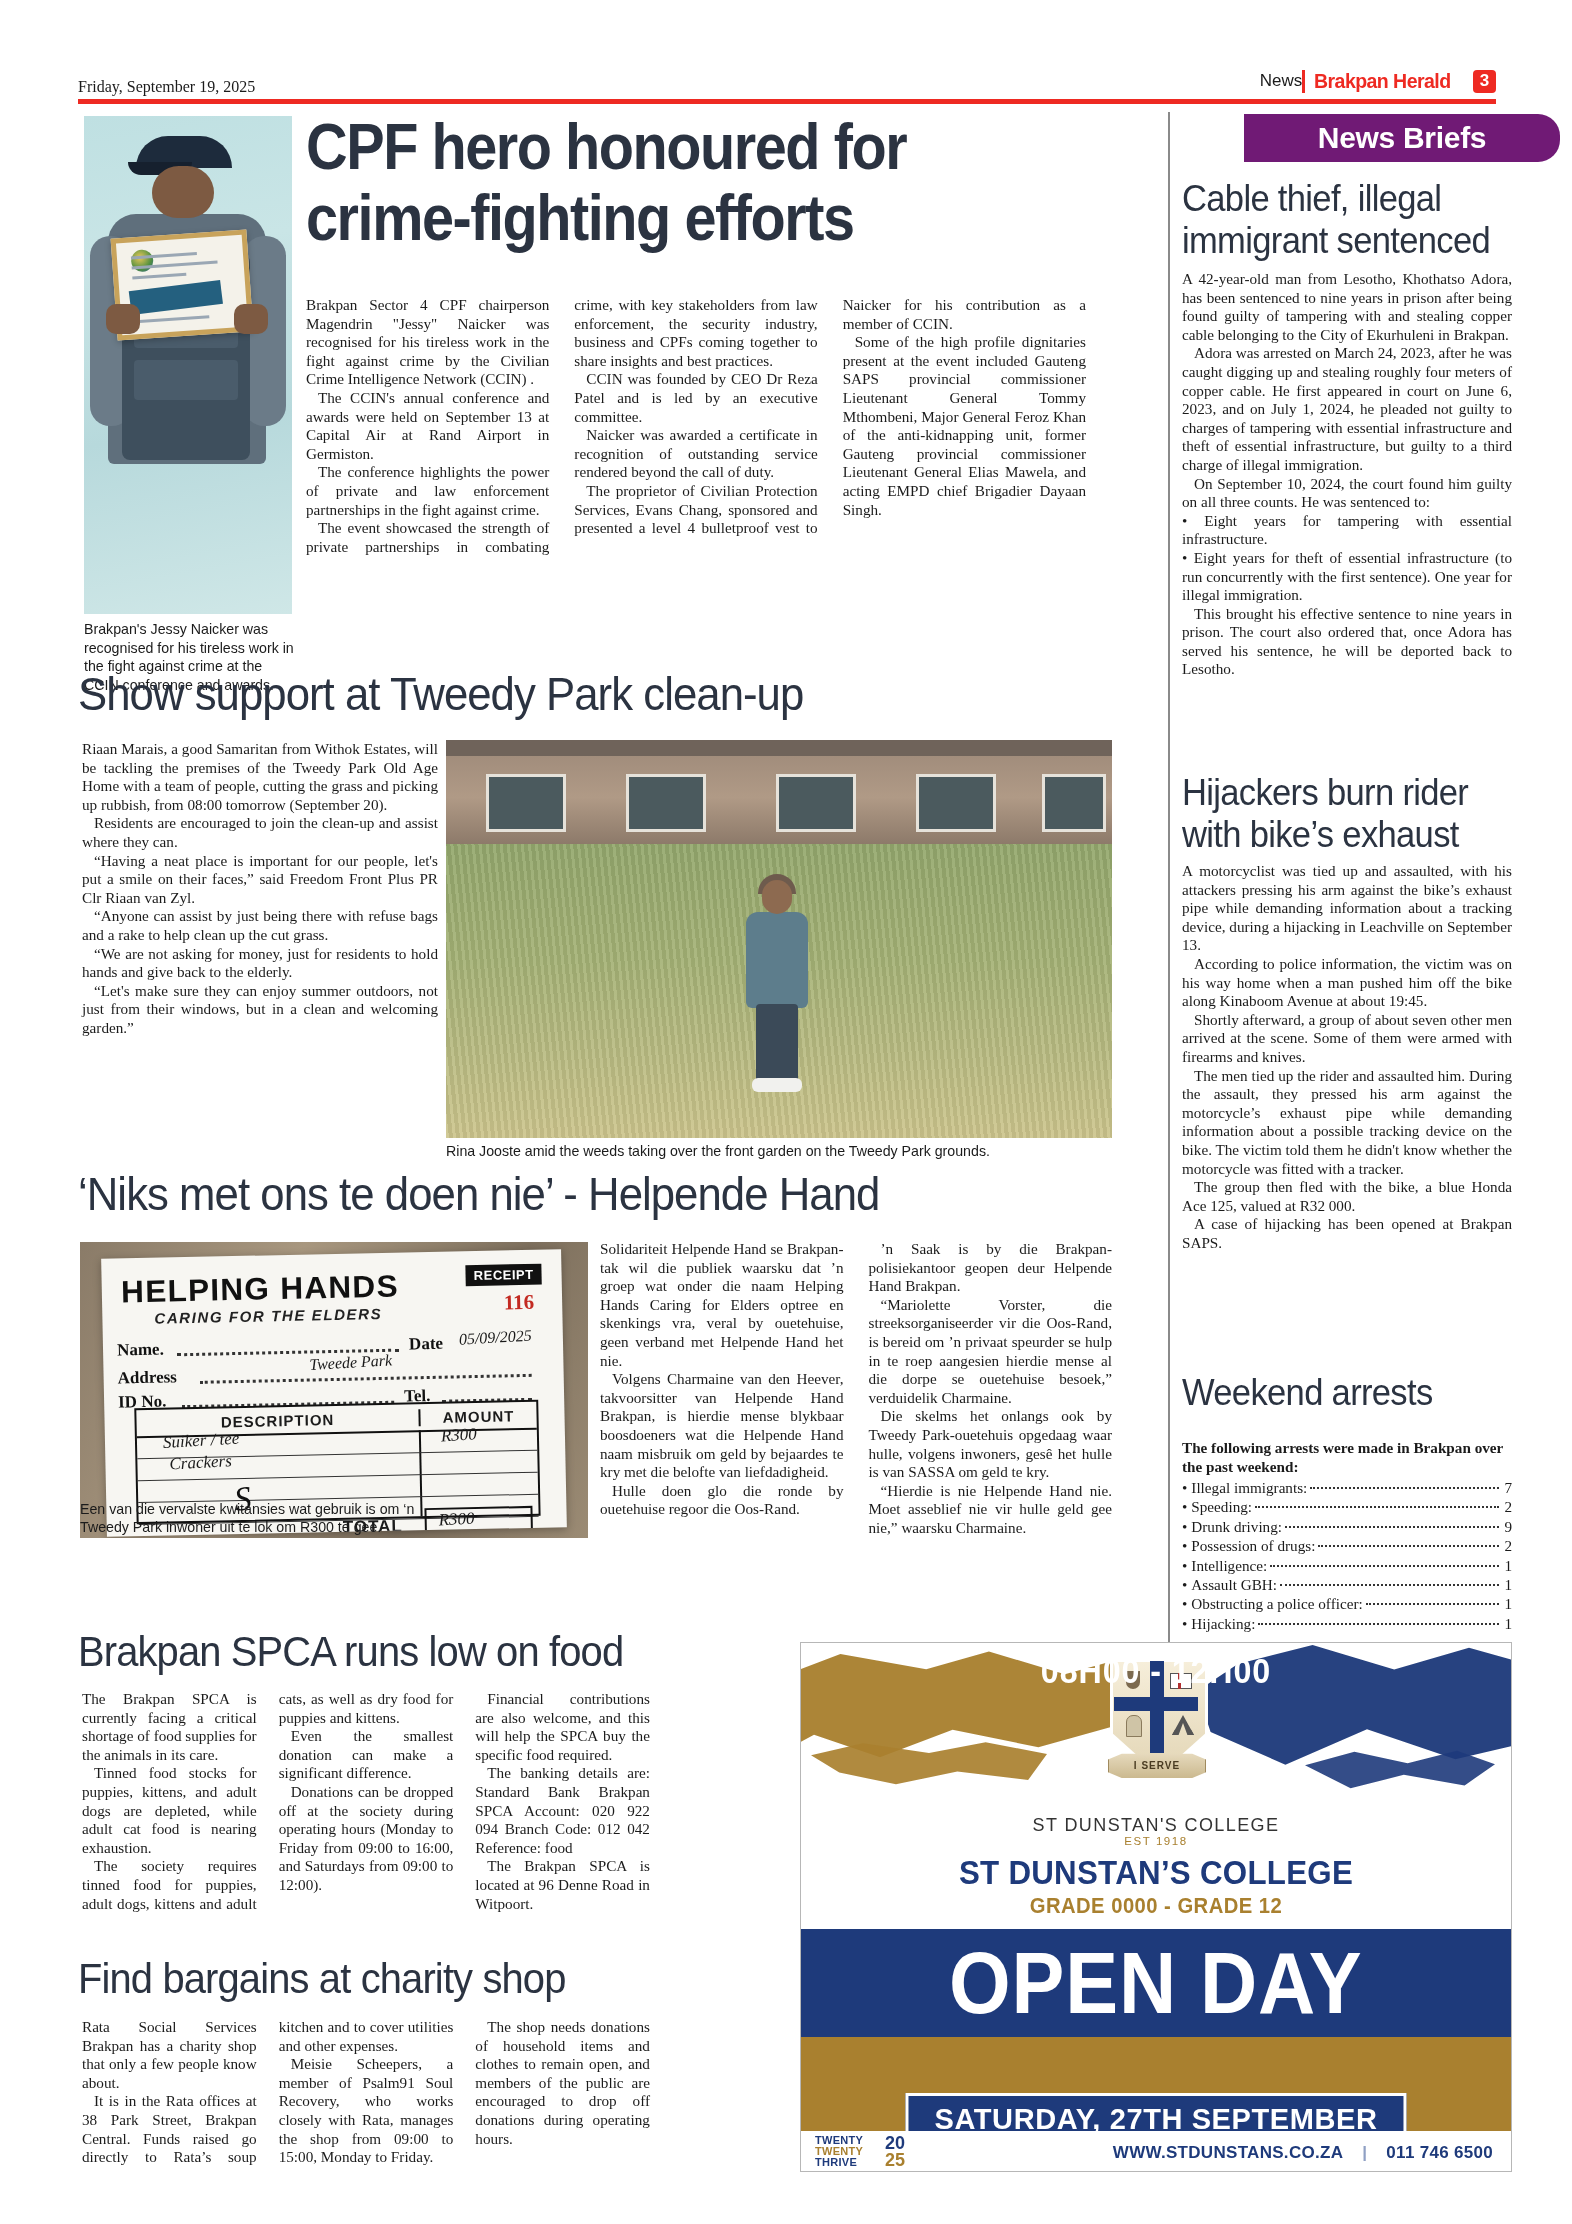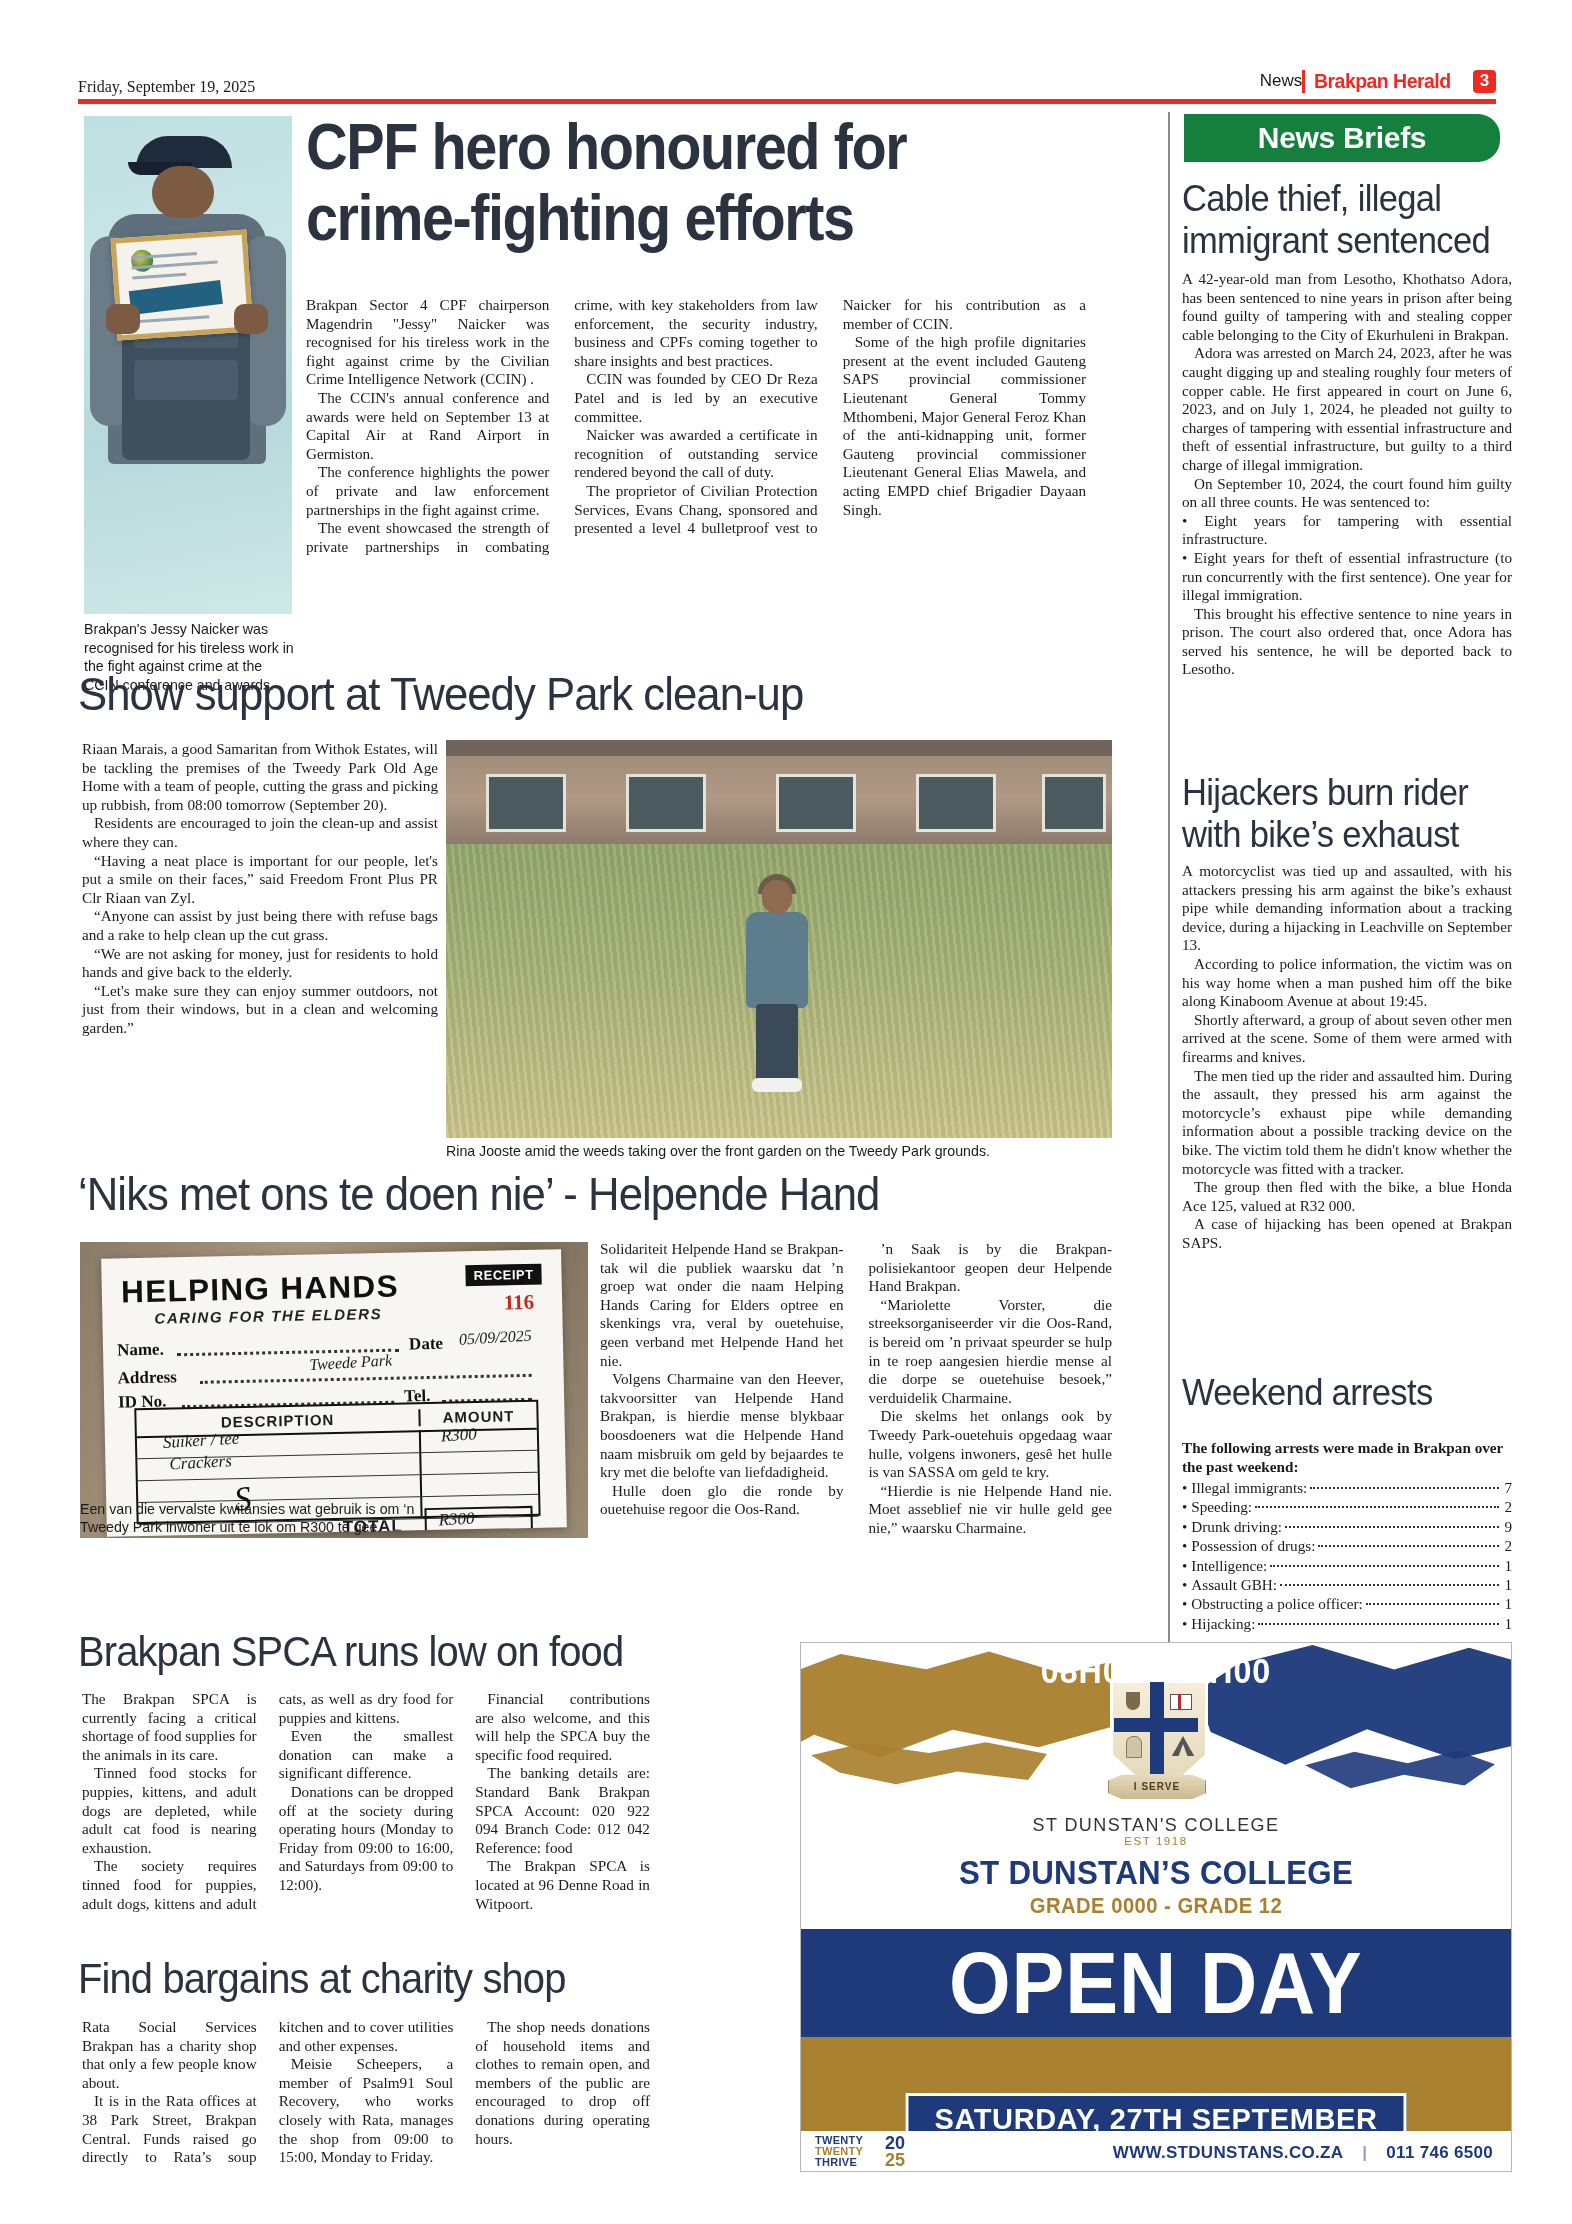--- a/index.html
+++ b/index.html
@@ -386,23 +386,23 @@
 
   
   .sidebar-rule {
     position: absolute;
     left: 1168px; top: 112px;
     width: 2px; height: 1560px;
     background: #8a8a8a;
   }
   .briefs-badge {
     position: absolute;
-    left: 1184px; top: 114px;
+    left: 1244px; top: 114px;
     width: 316px; height: 48px;
-    background: #15803d;
+    background: #701a75;
     border-radius: 0 22px 22px 0;
     display: flex; align-items: center; justify-content: center;
   }
   .briefs-badge span {
     font-family: "Liberation Sans", sans-serif;
     font-weight: bold; font-size: 30px; color: #ffffff;
     letter-spacing: -0.3px;
   }
   .sb-head {
     position: absolute;
@@ -475,21 +475,21 @@
     clip-path: polygon(12% 14%, 34% 0%, 58% 18%, 80% 2%, 100% 16%, 100% 70%, 76% 84%, 50% 62%, 26% 88%, 4% 64%, 0% 34%);
     opacity: .96;
   }
   .brush-blue2 {
     position: absolute; right: 16px; top: 104px; width: 190px; height: 48px;
     background: #1e3a7b;
     clip-path: polygon(0% 38%, 26% 10%, 54% 34%, 80% 8%, 100% 36%, 84% 80%, 52% 58%, 24% 86%);
     opacity: .9;
   }
   .crest {
-    position: absolute; left: 50%; top: 37px; transform: translateX(-50%);
+    position: absolute; left: 50%; top: 16px; transform: translateX(-50%);
     width: 108px; height: 134px;
   }
   .crest-shield {
     position: absolute; left: 8px; top: 0; width: 92px; height: 110px;
     background: linear-gradient(#f6eeda, #e3d6b6);
     border: 3px solid #ffffff;
     clip-path: polygon(0 0, 100% 0, 100% 62%, 50% 100%, 0 62%);
     box-shadow: 0 1px 4px rgba(0,0,0,.3);
   }
   .crest-cross-v {

